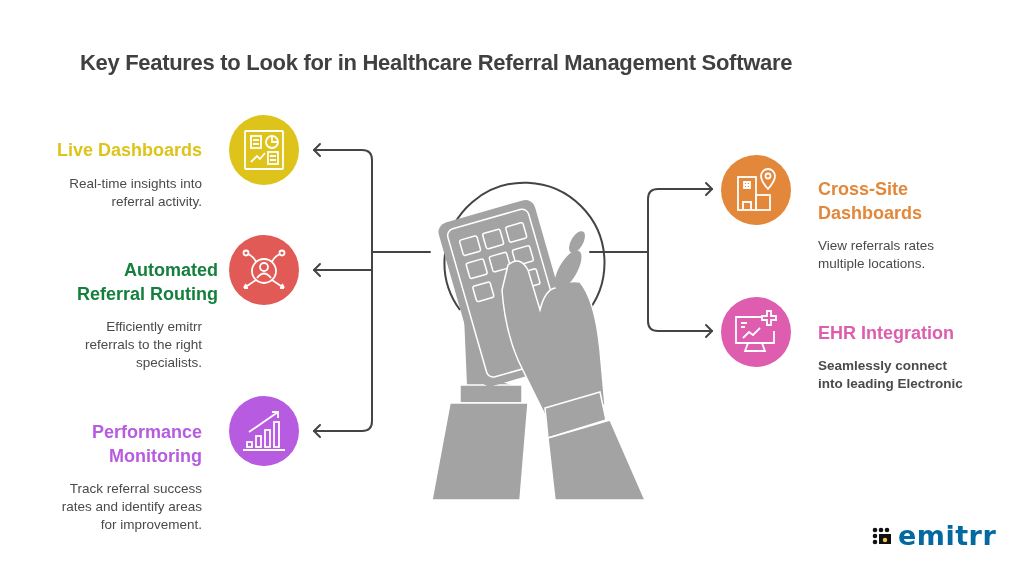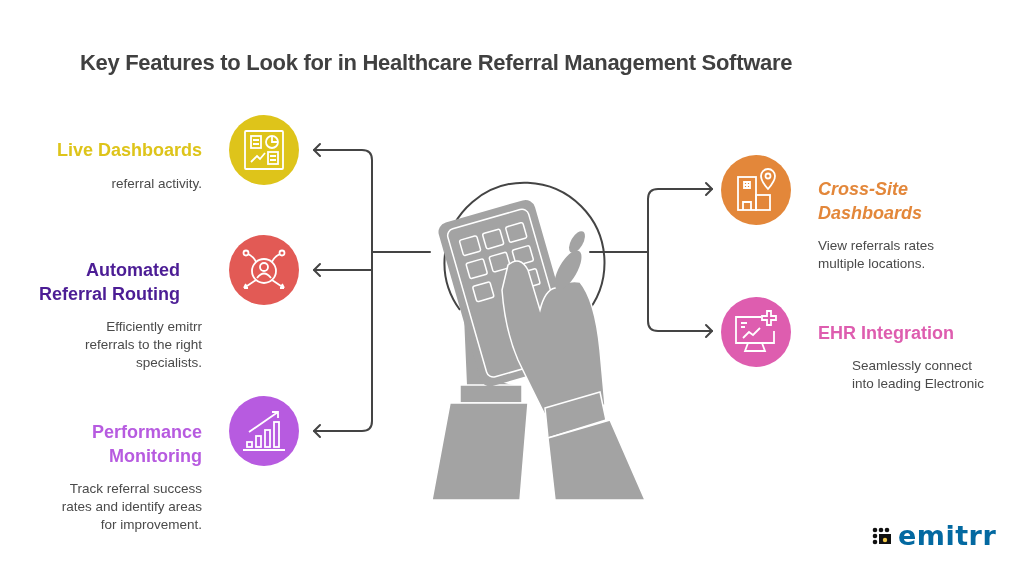--- a/index.html
+++ b/index.html
@@ -68,38 +68,39 @@
   <path d="M125 238 L180 222 L186 250 L128 268 Z" fill="#A3A3A3" stroke="#fff" stroke-width="1.5"></path>
 
   <path d="M128 268 L190 250 L225 330 L135 330 Z" fill="#A3A3A3" stroke="#fff" stroke-width="1.5"></path>
 </svg>
 
 <div class="left">
   <div class="feat-title" style="right:818px;top:138px;color:#DEC41A;">
     <span>Live Dashboards</span>
   </div>
   <div class="feat-desc" style="right:818px;top:175px;">
+    <div>Real-time insights into</div>
     <div>referral activity.</div>
   </div>
   <div class="icon-circle" style="left:229px;top:115px;background:#DEC41A;">
     <svg width="46" height="46" viewBox="0 0 46 46" fill="none" stroke="#fff" stroke-width="1.8">
       <rect x="4" y="4" width="38" height="38" rx="1"></rect>
       <rect x="10" y="9" width="10" height="12"></rect>
       <path d="M12 13 H18 M12 17 H18"></path>
       <circle cx="31" cy="15" r="6"></circle>
       <path d="M31 9 V15 H37"></path>
       <path d="M10 35 L16 29 L19 32 L24 26"></path>
       <rect x="27" y="25" width="10" height="12"></rect>
       <path d="M29 29 H35 M29 33 H35"></path>
     </svg>
   </div>
 </div>
 
 <div class="left">
-  <div class="feat-title" style="right:840px;top:258px;color:#4c1d95;">
+  <div class="feat-title" style="right:802px;top:258px;color:#15803d;">
     <div>Automated</div>
     <div>Referral Routing</div>
   </div>
   <div class="feat-desc" style="right:818px;top:318px;">
     <div>Efficiently emitrr</div>
     <div>referrals to the right</div>
     <div>specialists.</div>
   </div>
   <div class="icon-circle" style="left:229px;top:235px;background:#E25A55;">
     <svg width="50" height="50" viewBox="0 0 50 50" fill="none" stroke="#fff" stroke-width="1.8">
@@ -140,21 +141,21 @@
   <div class="icon-circle" style="left:721px;top:155px;background:#E3873A;">
     <svg width="50" height="50" viewBox="0 0 50 50" fill="none" stroke="#fff" stroke-width="1.8">
       <rect x="7" y="12" width="18" height="33"></rect>
       <path d="M13 20 H19 M16 17 V23 M13 17 H19 V23 H13 Z"></path>
       <path d="M12 45 V37 H20 V45"></path>
       <rect x="25" y="30" width="14" height="15"></rect>
       <path d="M37 4 A7 7 0 0 1 44 11 Q44 16 37 24 Q30 16 30 11 A7 7 0 0 1 37 4 Z"></path>
       <circle cx="37" cy="11" r="2.5"></circle>
     </svg>
   </div>
-  <div class="feat-title" style="left:818px;top:177px;color:#E3873A;font-style:italic;">
+  <div class="feat-title" style="left:818px;top:177px;color:#E3873A;">
     <div>Cross-Site</div>
     <div>Dashboards</div>
   </div>
   <div class="feat-desc" style="left:818px;top:237px;">
     <div>View referrals rates</div>
     <div>multiple locations.</div>
   </div>
 </div>
 
 <div class="right">
@@ -163,21 +164,21 @@
       <path d="M30 10 H5 V36 H43 V24"></path>
       <path d="M17 36 L14 44 H34 L31 36"></path>
       <path d="M10 16 H16 M10 20 H14"></path>
       <path d="M12 31 L18 25 L22 28 L29 21"></path>
       <path d="M36 4 H40 V9 H45 V13 H40 V18 H36 V13 H31 V9 H36 Z"></path>
     </svg>
   </div>
   <div class="feat-title" style="left:818px;top:321px;color:#DE5DAF;">
     <div>EHR Integration</div>
   </div>
-  <div class="feat-desc" style="left:852px;top:357px;">
+  <div class="feat-desc" style="left:818px;top:357px;font-weight:bold;">
     <div>Seamlessly connect</div>
     <div>into leading Electronic</div>
   </div>
 </div>
 
 <div class="logo">
   <svg width="22" height="20" viewBox="0 0 22 20">
     <circle cx="3" cy="4" r="2.3" fill="#111"></circle>
     <circle cx="9" cy="4" r="2.3" fill="#111"></circle>
     <circle cx="15" cy="4" r="2.3" fill="#111"></circle>

